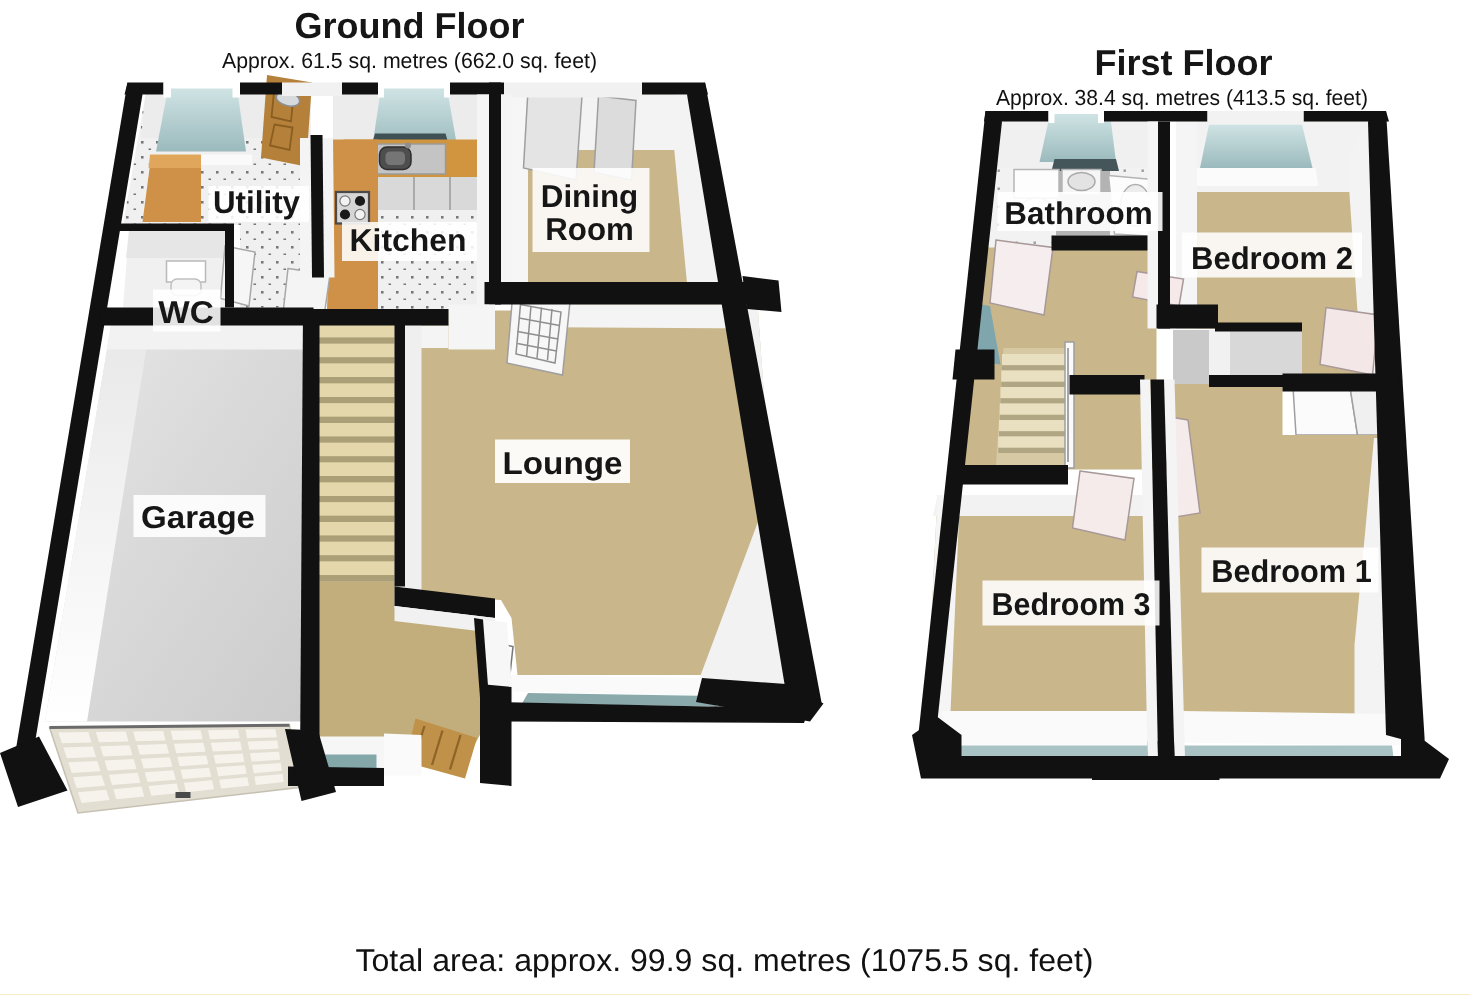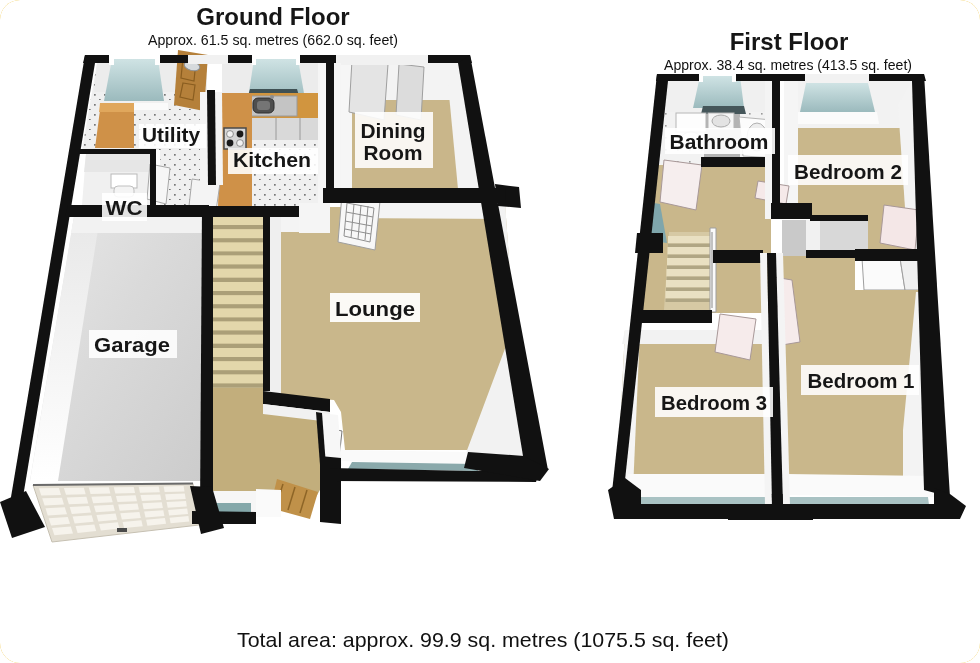--- a/index.html
+++ b/index.html
@@ -1,17 +1,17 @@
 <!DOCTYPE html>
 <html><head>
 <meta charset="utf-8">
 <style>
   html,body{margin:0;padding:0;background:#fff;}
   .wrap{position:relative;width:980px;height:663px;background:#eab308;overflow:hidden;
-        font-family:"Liberation Sans", sans-serif;border-radius:20px;}
+        font-family:"Liberation Sans", sans-serif;}
   svg{position:absolute;left:0;top:0;}
   .lbl{font-family:"Liberation Sans", sans-serif;font-weight:bold;fill:#161616;}
 </style>
 </head>
 <body>
 <div class="wrap">
 <svg width="980" height="663" viewBox="0 0 980 663">
 <defs>
   <linearGradient id="glass" x1="0" y1="0" x2="0" y2="1">
     <stop offset="0" stop-color="#cfe3e4"></stop>

